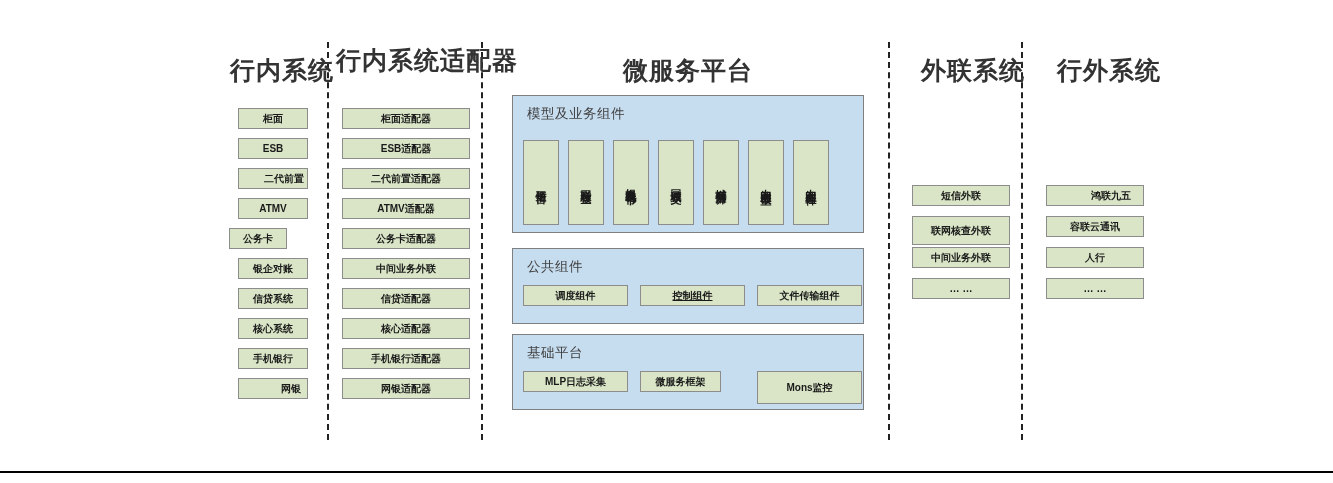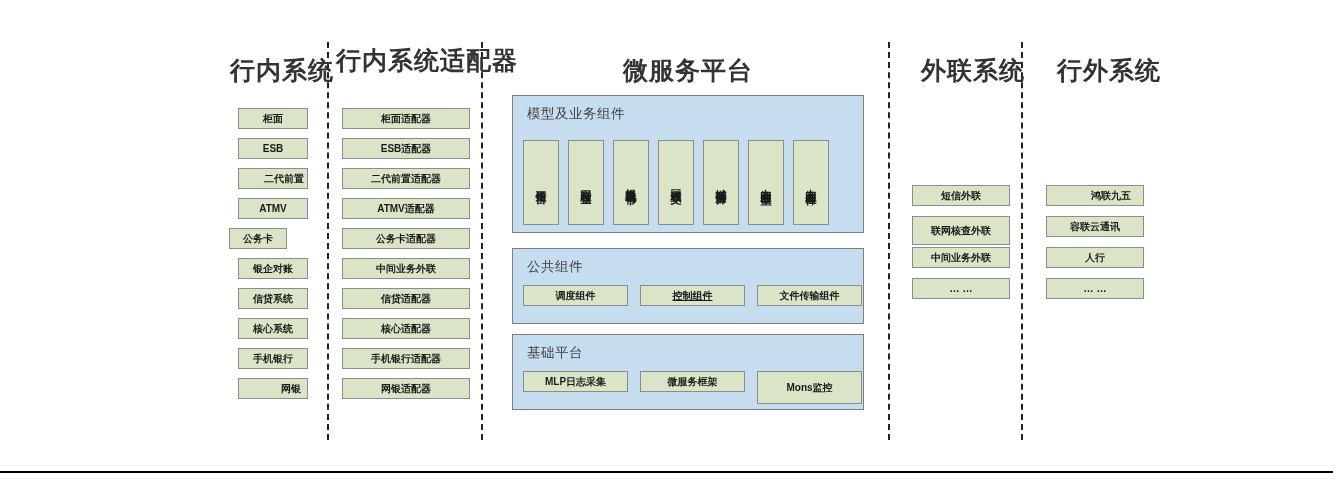--- a/index.html
+++ b/index.html
@@ -149,17 +149,17 @@
       <div class="node vert" style="left: 568px; top: 140px; width: 36px; height: 85px;">联网核查</div>
       <div class="node vert" style="left: 613px; top: 140px; width: 36px; height: 85px;">银联及银行卡</div>
       <div class="node vert" style="left: 658px; top: 140px; width: 36px; height: 85px;">同城票交</div>
       <div class="node vert" style="left: 703px; top: 140px; width: 36px; height: 85px;">城商行清算</div>
       <div class="node vert" style="left: 748px; top: 140px; width: 36px; height: 85px;">中间业务模型</div>
       <div class="node vert" style="left: 793px; top: 140px; width: 36px; height: 85px;">中间业务组件</div>
       <div class="node" style="left: 523px; top: 285px; width: 105px; height: 21px;">调度组件</div>
       <div class="node" style="left: 640px; top: 285px; width: 105px; height: 21px; text-decoration: underline;">控制组件</div>
       <div class="node" style="left: 757px; top: 285px; width: 105px; height: 21px;">文件传输组件</div>
       <div class="node" style="left: 523px; top: 371px; width: 105px; height: 21px;">MLP日志采集</div>
-      <div class="node" style="left: 640px; top: 371px; width: 105px; height: 21px;">微服务框架</div>
+      <div class="node" style="left: 640px; top: 371px; width: 81px; height: 21px;">微服务框架</div>
       <div class="node" style="left: 757px; top: 371px; width: 105px; height: 33px;">Mons监控</div>
     </div>
   <div class="bottom-rule"></div>
 </div>
 
 </body></html>

